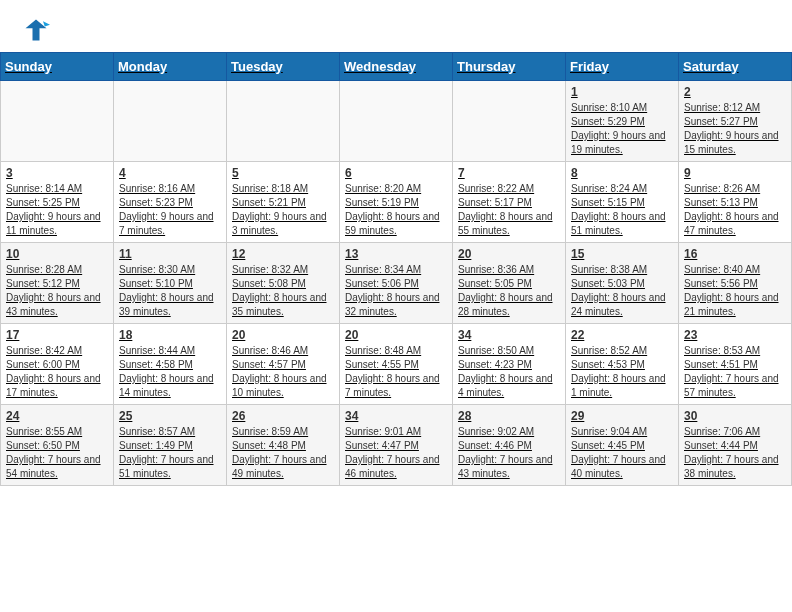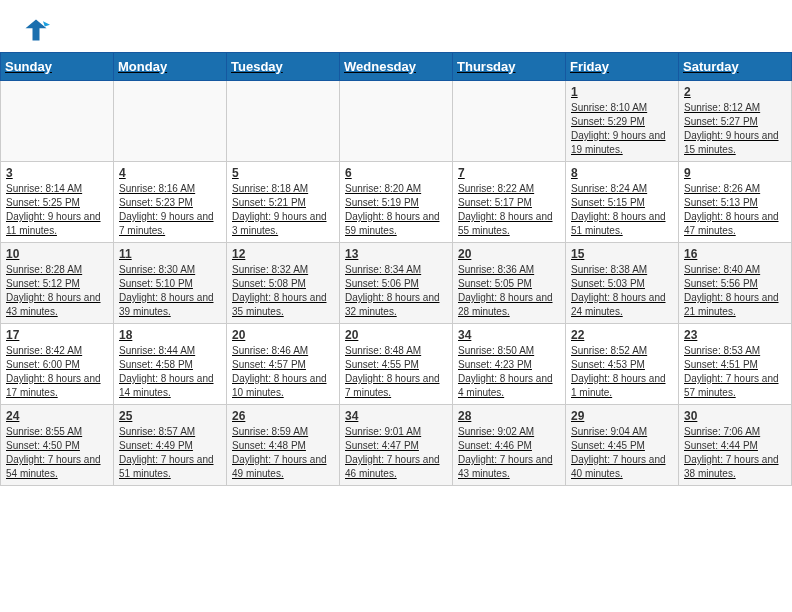--- a/index.html
+++ b/index.html
@@ -254,28 +254,28 @@
           <div class="day-info">Sunrise: 8:53 AM
 Sunset: 4:51 PM
 Daylight: 7 hours
 and 57 minutes.</div>
         </td>
       </tr>
       <tr>
         <td>
           <span class="day-num">24</span>
           <div class="day-info">Sunrise: 8:55 AM
-Sunset: 4:50 PM
+Sunset: 6:50 PM
 Daylight: 7 hours
 and 54 minutes.</div>
         </td>
         <td>
           <span class="day-num">25</span>
           <div class="day-info">Sunrise: 8:57 AM
-Sunset: 4:49 PM
+Sunset: 1:49 PM
 Daylight: 7 hours
 and 51 minutes.</div>
         </td>
         <td>
           <span class="day-num">26</span>
           <div class="day-info">Sunrise: 8:59 AM
 Sunset: 4:48 PM
 Daylight: 7 hours
 and 49 minutes.</div>
         </td>

